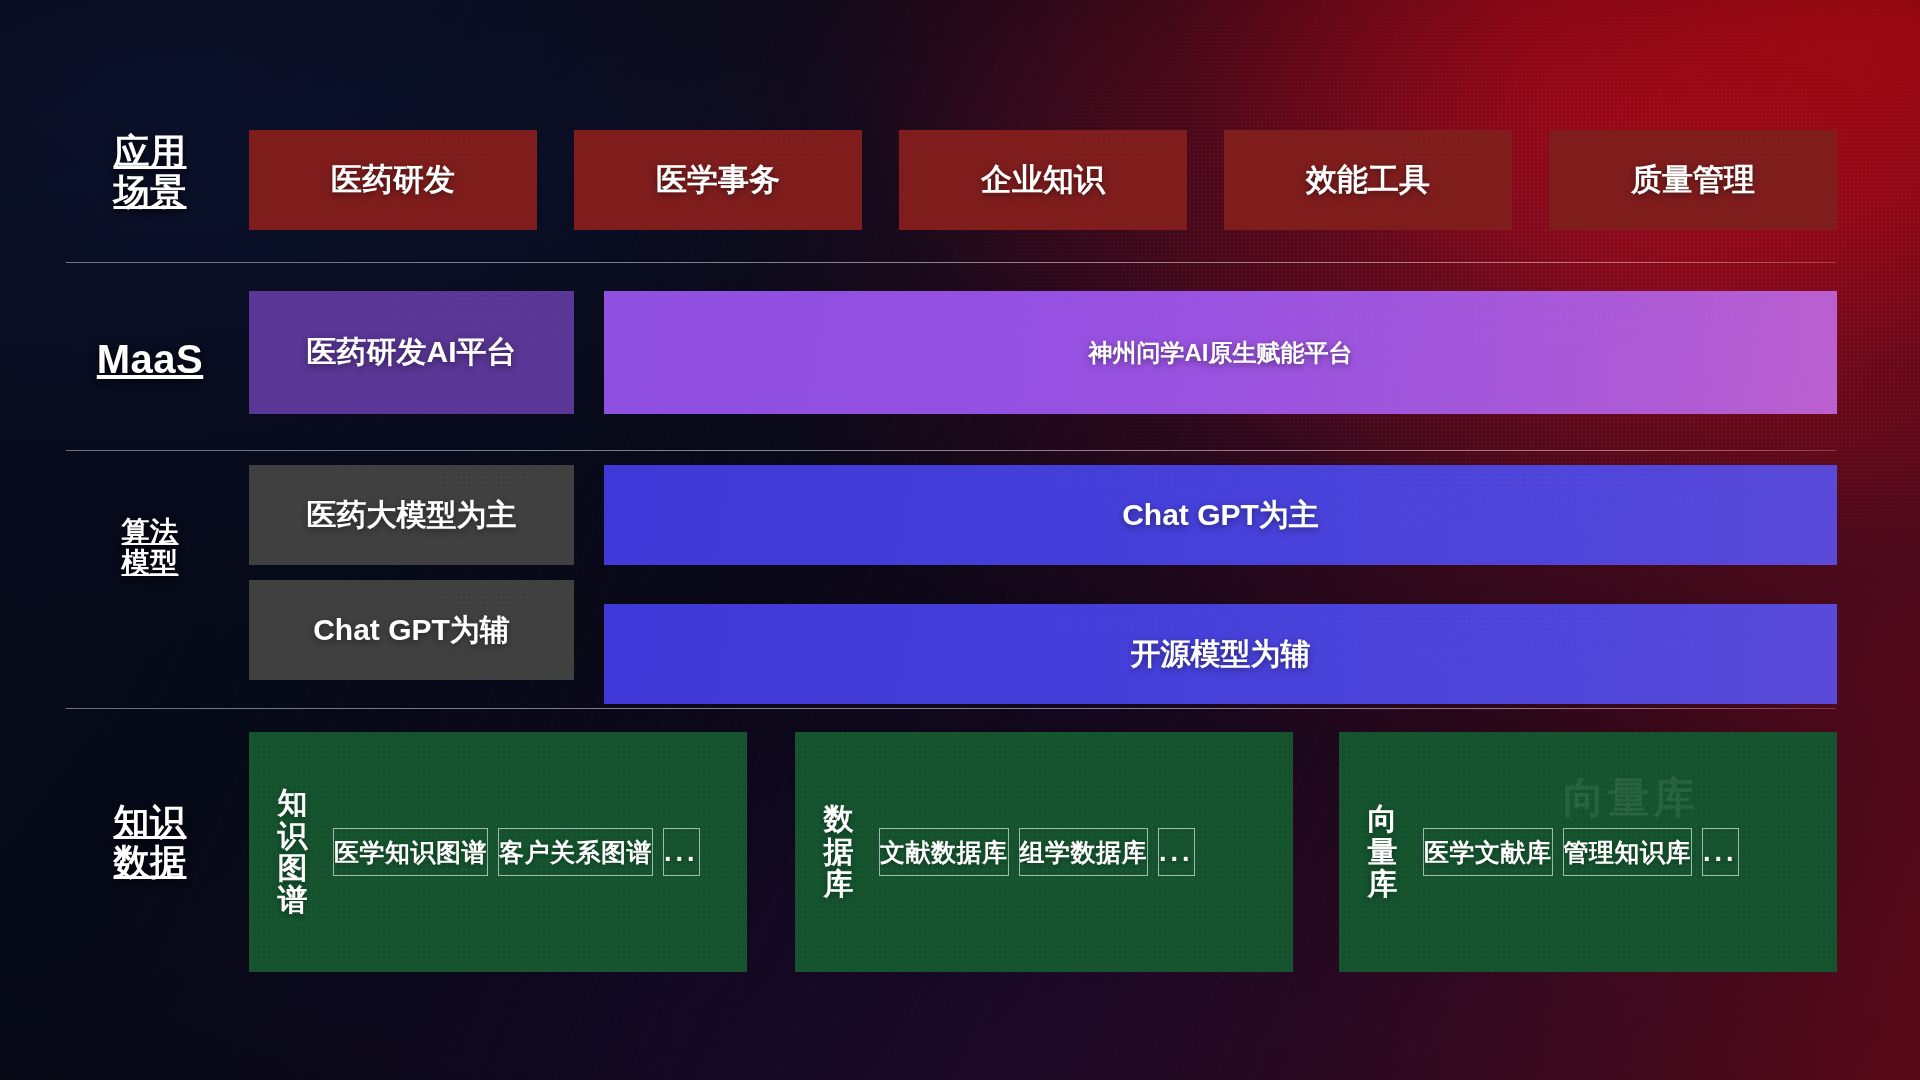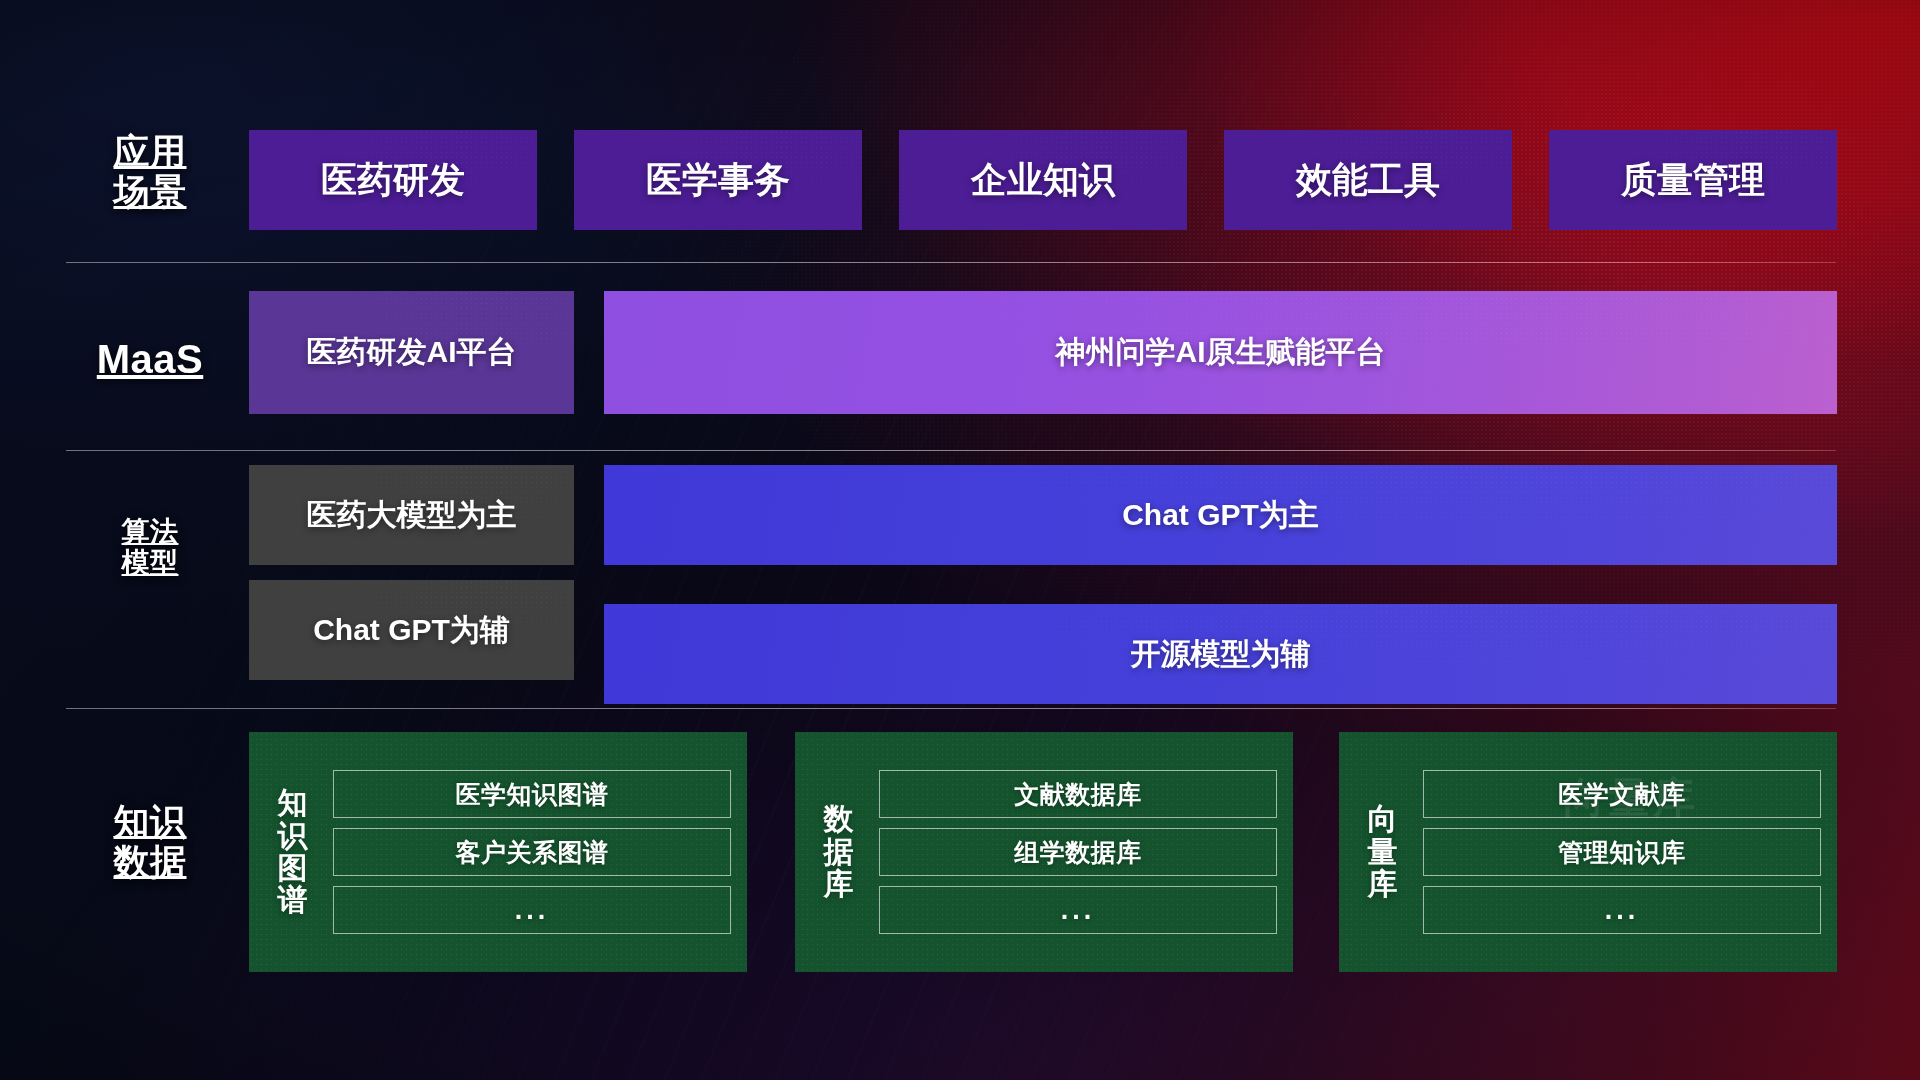--- a/index.html
+++ b/index.html
@@ -73,24 +73,24 @@
   .box::after{
     content:""; position:absolute; inset:0; pointer-events:none;
     background-image: radial-gradient(rgba(255,255,255,.16) .6px, transparent .7px);
     background-size:5px 5px;
     -webkit-mask-image: radial-gradient(70% 90% at 72% 12%, #000 0%, transparent 72%);
             mask-image: radial-gradient(70% 90% at 72% 12%, #000 0%, transparent 72%);
     opacity:.55;
   }
 
   
-  .app-box{ background:#4c1d95; font-size:36px; }
+  .app-box{ background:#7f1d1d; font-size:31px; }
   
   .maas-left{  background:#5a3696; font-size:30px; }
-  .maas-right{ background:linear-gradient(100deg,#8f4fe0 0%, #9450e2 34%, #9e55dd 62%, #b05bd4 88%, #bb60cf 100%); font-size:30px; }
+  .maas-right{ background:linear-gradient(100deg,#8f4fe0 0%, #9450e2 34%, #9e55dd 62%, #b05bd4 88%, #bb60cf 100%); font-size:24px; }
   
   .algo-left{  background:#404040; font-size:30px; }
   .algo-right{ background:linear-gradient(100deg,#4038d8 0%, #4540da 45%, #4f45da 78%, #5a4ad8 100%); font-size:30px; }
 
   
   .kcard{
     position:absolute; background:#14532d;
     display:flex; align-items:center; padding:16px 16px 16px 18px; gap:14px; overflow:hidden;
   }
   .kcard::after{
@@ -98,21 +98,21 @@
     background-image: radial-gradient(rgba(255,255,255,.18) .6px, transparent .7px);
     background-size:5px 5px; opacity:.5;
   }
   .kcard-title{
     flex:0 0 auto; width:52px;
     color:#fff; font-weight:bold; font-size:30px; line-height:1.08;
     text-align:center; letter-spacing:1px;
     text-shadow:0 2px 6px rgba(0,0,0,.35);
     position:relative; z-index:2;
   }
-  .kcard-items{ flex:1 1 auto; display:flex; flex-direction:column; gap:10px; position:relative; z-index:2; }
+  .kcard-items{ flex:1 1 auto; display:flex; flex-direction:row; gap:10px; position:relative; z-index:2; }
   .kitem{
     height:48px; border:1px solid rgba(255,255,255,.60);
     display:flex; align-items:center; justify-content:center;
     color:#ffffff; font-weight:bold; font-size:25px;
     text-shadow:0 1px 5px rgba(0,0,0,.35);
     letter-spacing:.5px;
   }
   .kitem.ellipsis{ font-size:27px; letter-spacing:4px; }
 
   .wmark{

